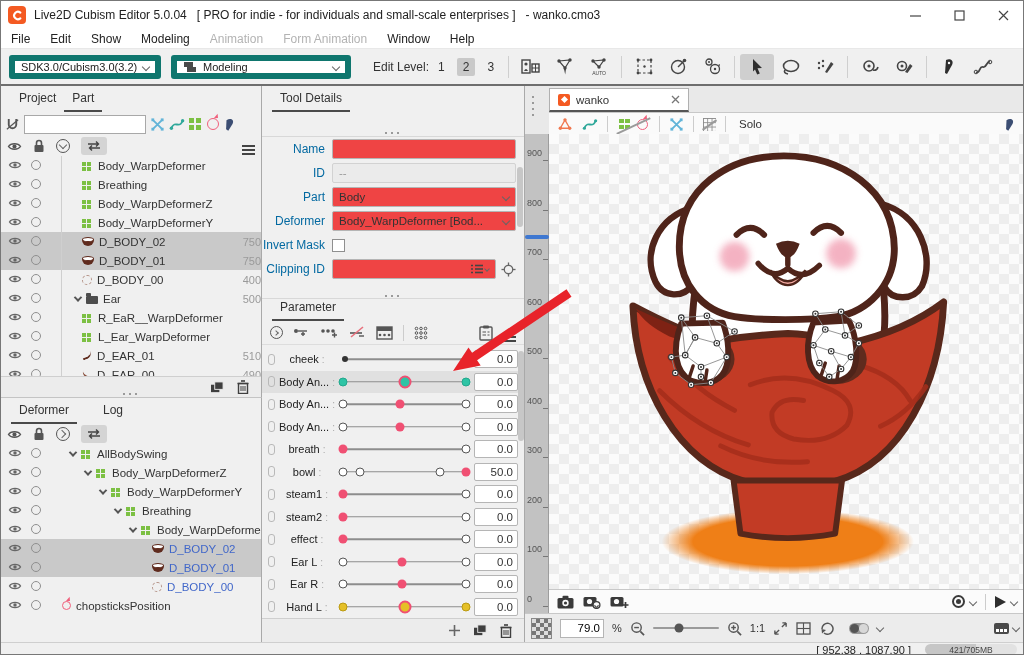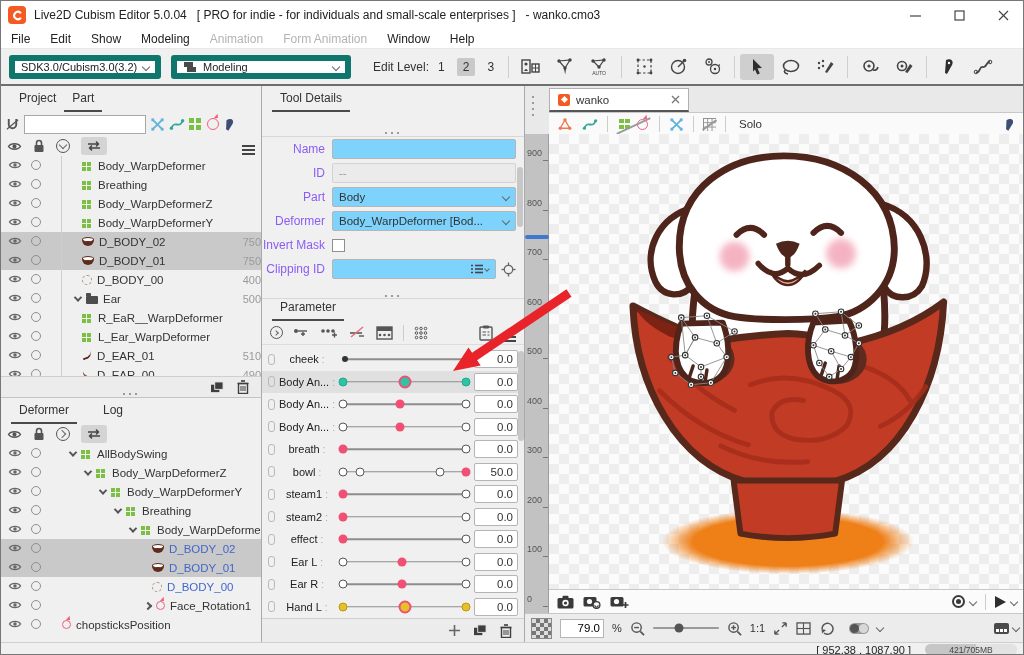--- a/index.html
+++ b/index.html
@@ -66,23 +66,23 @@
   .ic-bowldash{width:10px;height:10px;border:1px dashed #b49286;border-radius:50%;}
   .ic-folder{width:12px;height:8px;background:#4d4d4d;border-radius:1px;position:relative;margin-top:3px;}
   .ic-folder::before{content:'';position:absolute;top:-3px;left:0;width:5px;height:3px;background:#4d4d4d;border-radius:1px 1px 0 0;}
   .ic-rot{width:9px;height:9px;border:1.5px solid #f0607c;border-radius:50%;position:relative;}
   .ic-rot::after{content:'';position:absolute;top:-4px;right:-3px;border:3px solid transparent;border-left-color:#f0607c;transform:rotate(40deg);}
   .ic-ear1{width:10px;height:7px;border-bottom:2px solid #5f2b1e;border-radius:0 0 9px 2px;transform:rotate(-18deg);}
   .ic-ear0{width:10px;height:7px;border-bottom:2px solid #8a5240;border-radius:0 0 2px 9px;transform:rotate(14deg);}
   
   #midpanel{left:261px;top:85px;width:263px;height:556px;border-right:1px solid #a9a9a9;background:#f0f0f0;}
   .insrow{display:flex;align-items:center;height:24px;padding-right:8px;}
-  .inslabel{width:70px;text-align:right;font-size:12px;padding-right:7px;flex:none;color:#8b5cf6;}
+  .inslabel{width:70px;text-align:right;font-size:12px;padding-right:7px;flex:none;color:#0369a1;}
   .insctl{flex:1;height:20px;}
-  .ibox{background:#7dd3fc;border:1px solid #b5b5b5;border-radius:2px;height:20px;font-size:11.5px;display:flex;align-items:center;padding:0 6px;}
+  .ibox{background:#ef4444;border:1px solid #b5b5b5;border-radius:2px;height:20px;font-size:11.5px;display:flex;align-items:center;padding:0 6px;}
   .ibox.gray{background:#ebebeb;border-color:#d2d2d2;color:#999;}
   .scroll-thumb{position:absolute;right:1px;width:6px;background:#c7c7c7;border-radius:3px;}
   
   .prow{display:flex;align-items:center;height:22.5px;padding:0 6px 0 6px;position:relative;}
   .prow.sel{background:#e0e0e0;}
   .plink{width:7px;height:11px;border:1px solid #b9b9b9;border-radius:3px;flex:none;}
   .pname{width:64px;flex:none;text-align:center;font-size:11px;color:#222;white-space:nowrap;overflow:hidden;}
   .pname::after{content:':';color:#aaa;margin-left:3px;font-size:10px;}
   .pslider{flex:1;height:14px;position:relative;margin:0 6px 0 2px;}
   .ptrack{position:absolute;left:2px;right:2px;top:50%;height:1.5px;background:#8d8d8d;transform:translateY(-50%);}
@@ -647,31 +647,20 @@
               <path d="M1.5,7 C4,3 12,3 14.5,7 C12,11 4,11 1.5,7 Z" fill="none" stroke="#666" stroke-width="1.4"></path>
               <circle cx="8" cy="7" r="2" fill="#666"></circle>
             </svg></span>
           <span class="circcell"><span class="circle-ic"></span></span>
           <span class="tind"></span>
           <span class="tchev chev-none"></span>
           <span class="ticon ic-bowldash"></span>
           <span class="tlabel">D_BODY_00</span>
         </div>
 
-        <div class="trow" style="--ind: 6;">
-          <span class="eyecell"><svg width="14" height="12" viewBox="0 0 16 14">
-              <path d="M1.5,7 C4,3 12,3 14.5,7 C12,11 4,11 1.5,7 Z" fill="none" stroke="#666" stroke-width="1.4"></path>
-              <circle cx="8" cy="7" r="2" fill="#666"></circle>
-            </svg></span>
-          <span class="circcell"><span class="circle-ic"></span></span>
-          <span class="tind"></span>
-          <span class="tchev chev-right"></span>
-          <span class="ticon ic-rot"></span>
-          <span class="tlabel">Face_Rotation1</span>
-        </div>
 
         <div class="trow" style="--ind: 0;">
           <span class="eyecell"><svg width="14" height="12" viewBox="0 0 16 14">
               <path d="M1.5,7 C4,3 12,3 14.5,7 C12,11 4,11 1.5,7 Z" fill="none" stroke="#666" stroke-width="1.4"></path>
               <circle cx="8" cy="7" r="2" fill="#666"></circle>
             </svg></span>
           <span class="circcell"><span class="circle-ic"></span></span>
           <span class="tind"></span>
           <span class="tchev chev-none"></span>
           <span class="ticon ic-rot"></span>

